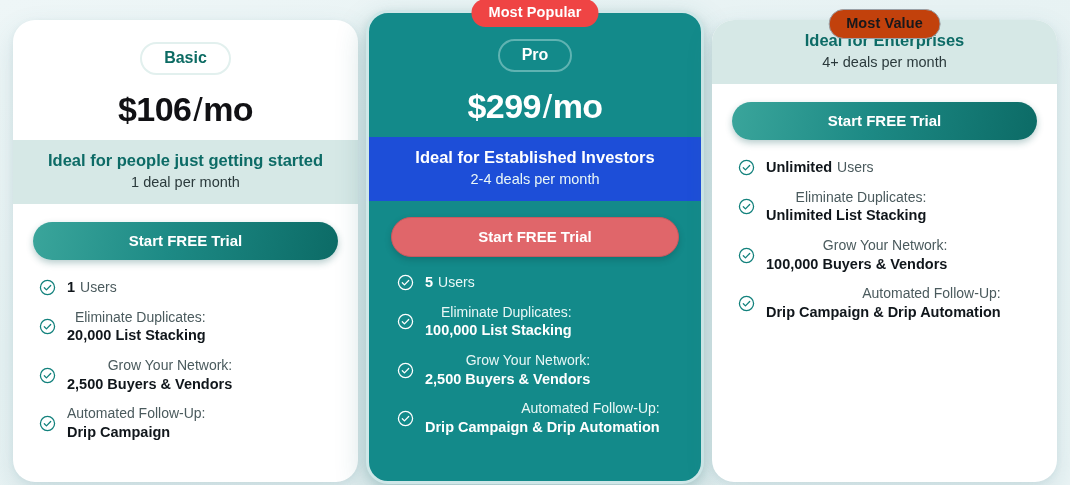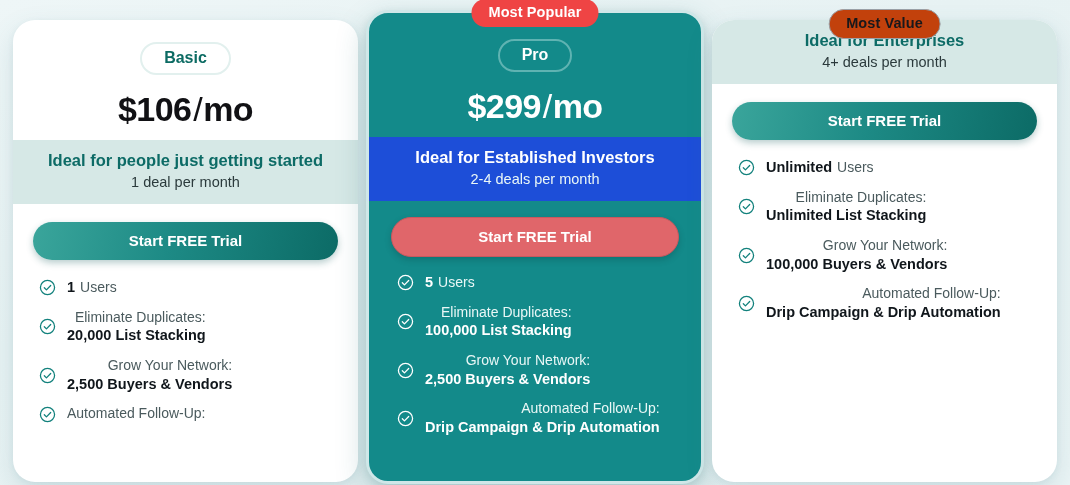--- a/index.html
+++ b/index.html
@@ -284,20 +284,21 @@
             <span class="feature-value">2,500 Buyers &amp; Vendors</span>
           </div>
         </div>
         <div class="feature-item">
           <svg class="check-icon" viewBox="0 0 24 24" fill="none" stroke="#12817c" stroke-width="1.8">
             <circle cx="12" cy="12" r="10"></circle>
               <path d="M7.5 12.3l3 3 6-6.2" stroke-linecap="round" stroke-linejoin="round"></path>
           </svg>
           <div class="feature-text">
             <span class="feature-label">Automated Follow-Up:</span>
+            <span class="feature-value">Drip Campaign</span>
           </div>
         </div>
       </div>
     </div>
   </div>
 
   <div class="card featured">
     <span class="top-badge dark">Most Popular</span>
     <div class="card-inner">
       <div class="card-head">

